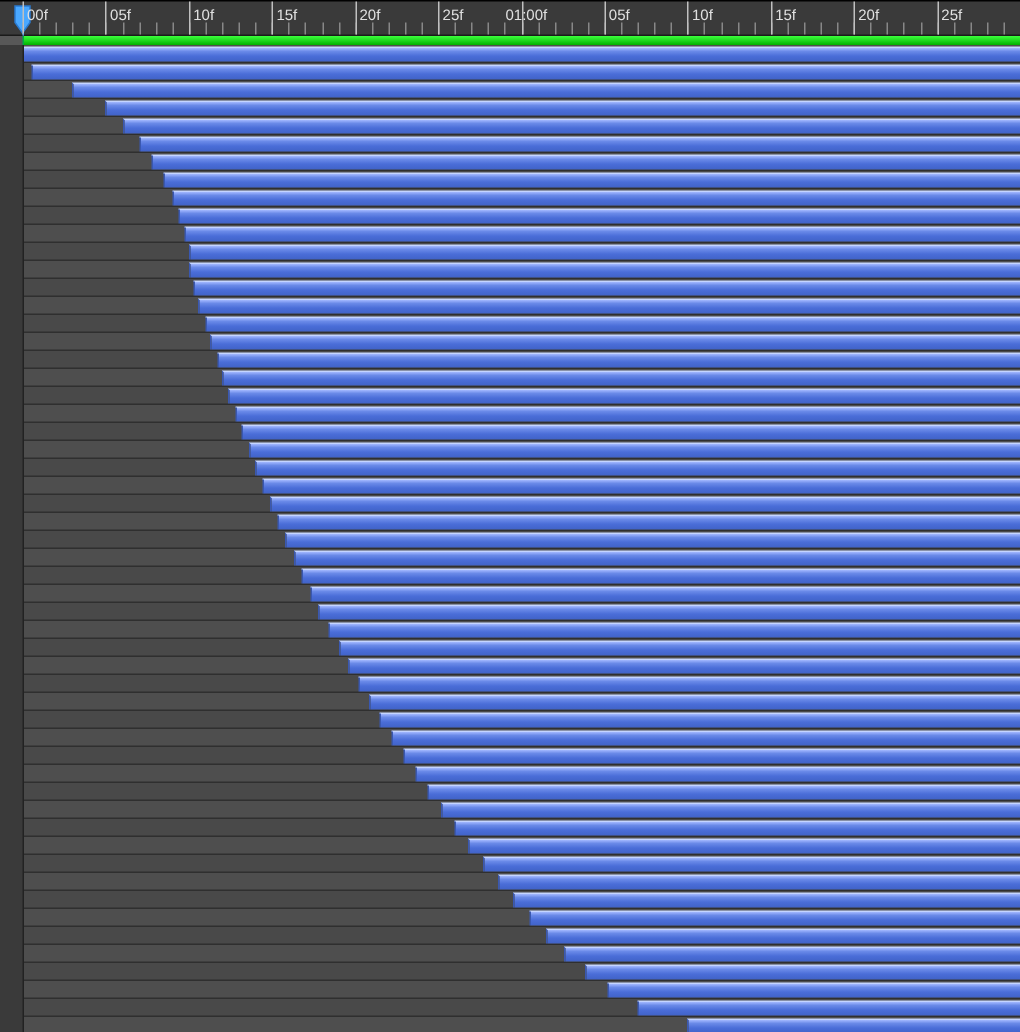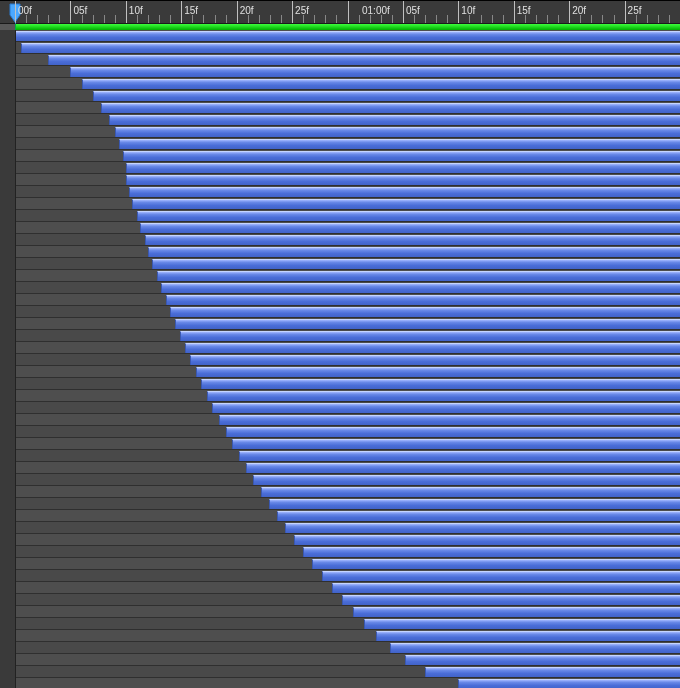--- a/index.html
+++ b/index.html
@@ -118,21 +118,21 @@
       <div class="tick-label" style="left: 70.4167px;">05f</div>
       <div class="tick-major" style="left: 125.833px;"></div>
       <div class="tick-label" style="left: 125.833px;">10f</div>
       <div class="tick-major" style="left: 181.25px;"></div>
       <div class="tick-label" style="left: 181.25px;">15f</div>
       <div class="tick-major" style="left: 236.667px;"></div>
       <div class="tick-label" style="left: 236.667px;">20f</div>
       <div class="tick-major" style="left: 292.083px;"></div>
       <div class="tick-label" style="left: 292.083px;">25f</div>
       <div class="tick-major" style="left: 347.5px;"></div>
-      <div class="tick-label" style="left: 359px;">01:00f</div>
+      <div class="tick-label" style="left: 334px;">01:00f</div>
       <div class="tick-major" style="left: 402.917px;"></div>
       <div class="tick-label" style="left: 402.917px;">05f</div>
       <div class="tick-major" style="left: 458.333px;"></div>
       <div class="tick-label" style="left: 458.333px;">10f</div>
       <div class="tick-major" style="left: 513.75px;"></div>
       <div class="tick-label" style="left: 513.75px;">15f</div>
       <div class="tick-major" style="left: 569.167px;"></div>
       <div class="tick-label" style="left: 569.167px;">20f</div>
       <div class="tick-major" style="left: 624.583px;"></div>
       <div class="tick-label" style="left: 624.583px;">25f</div>

